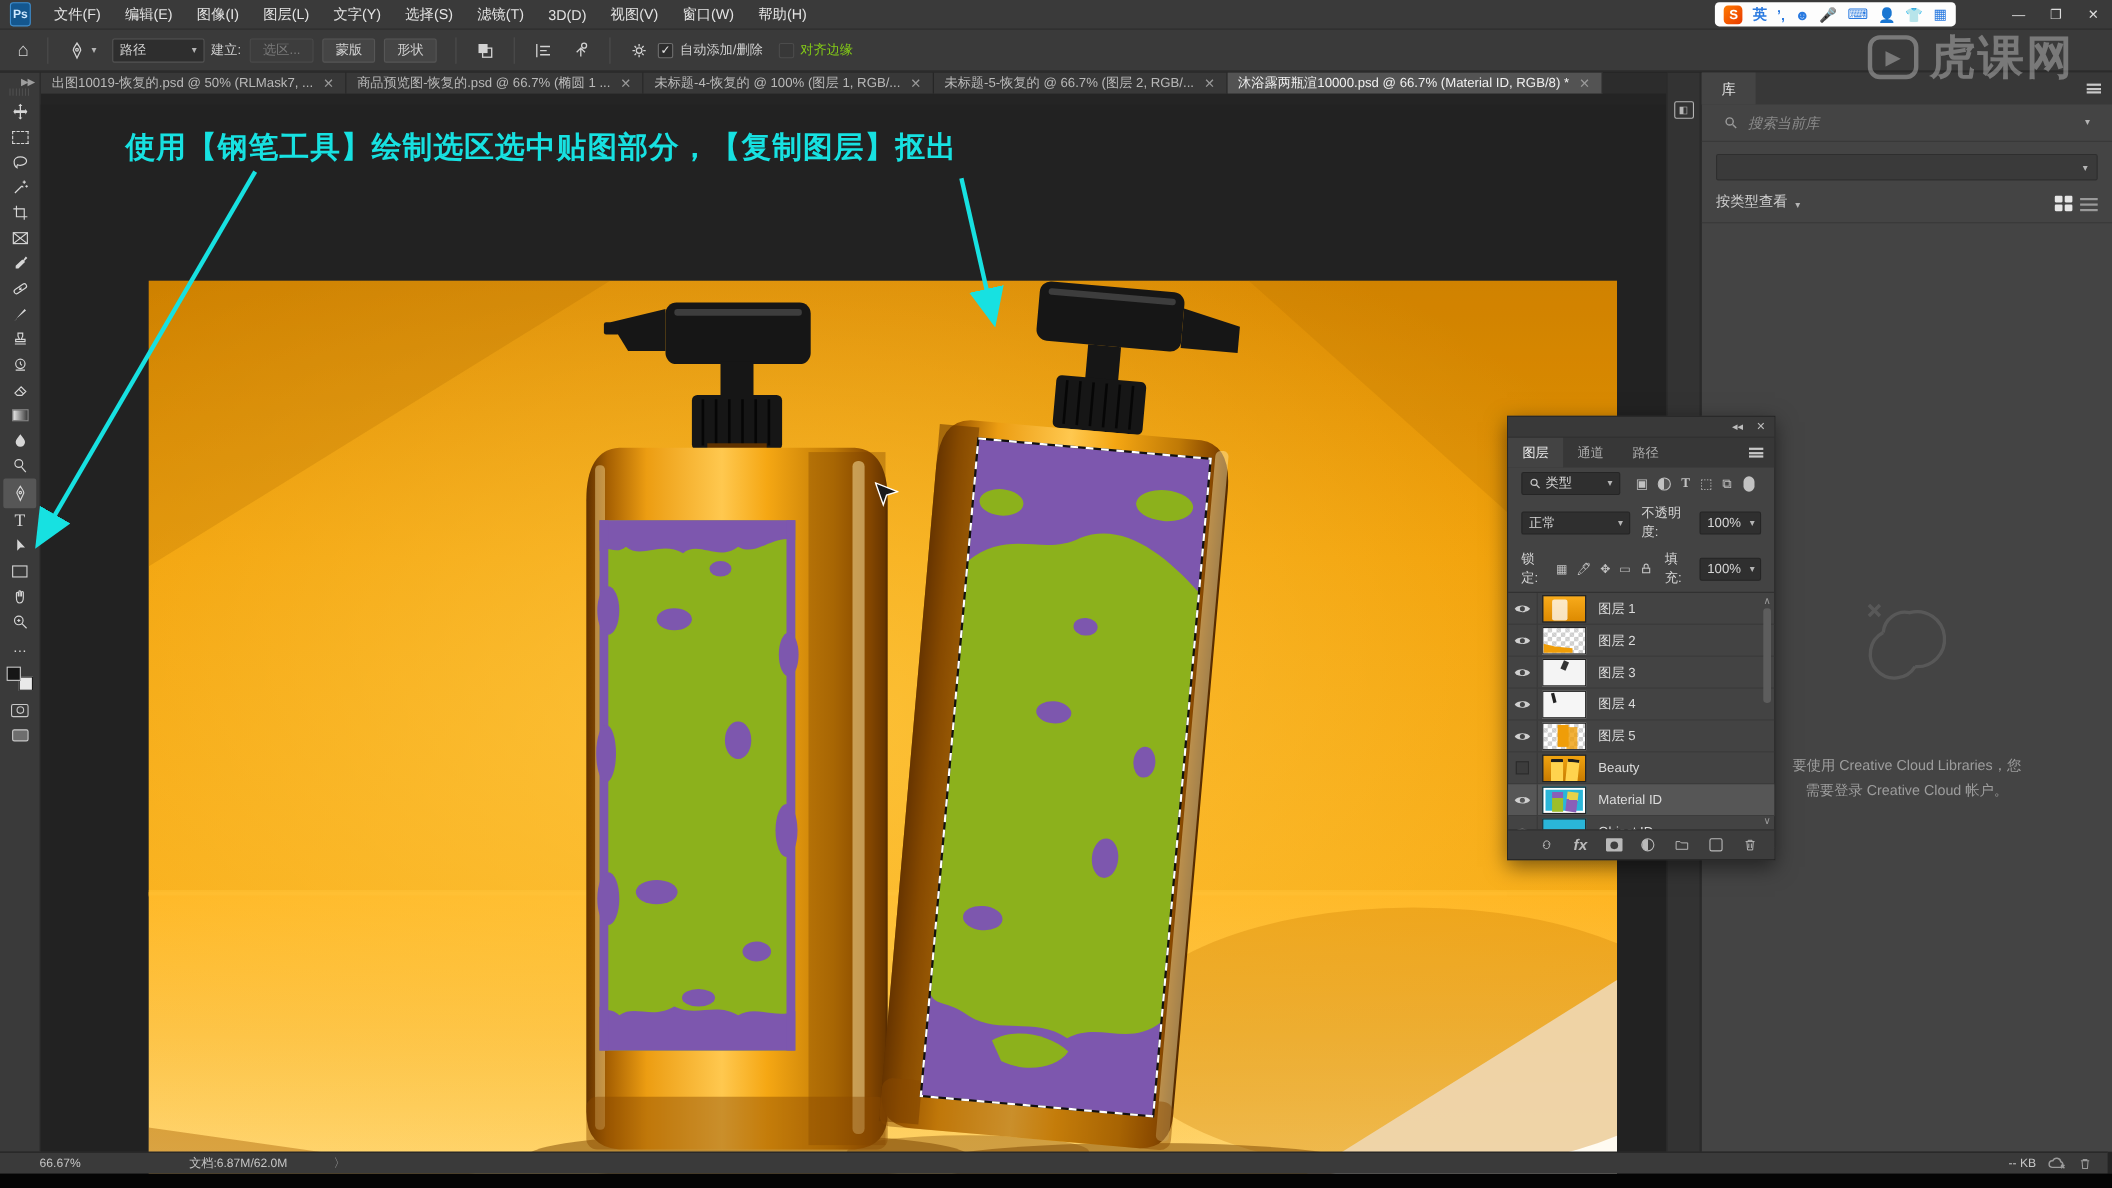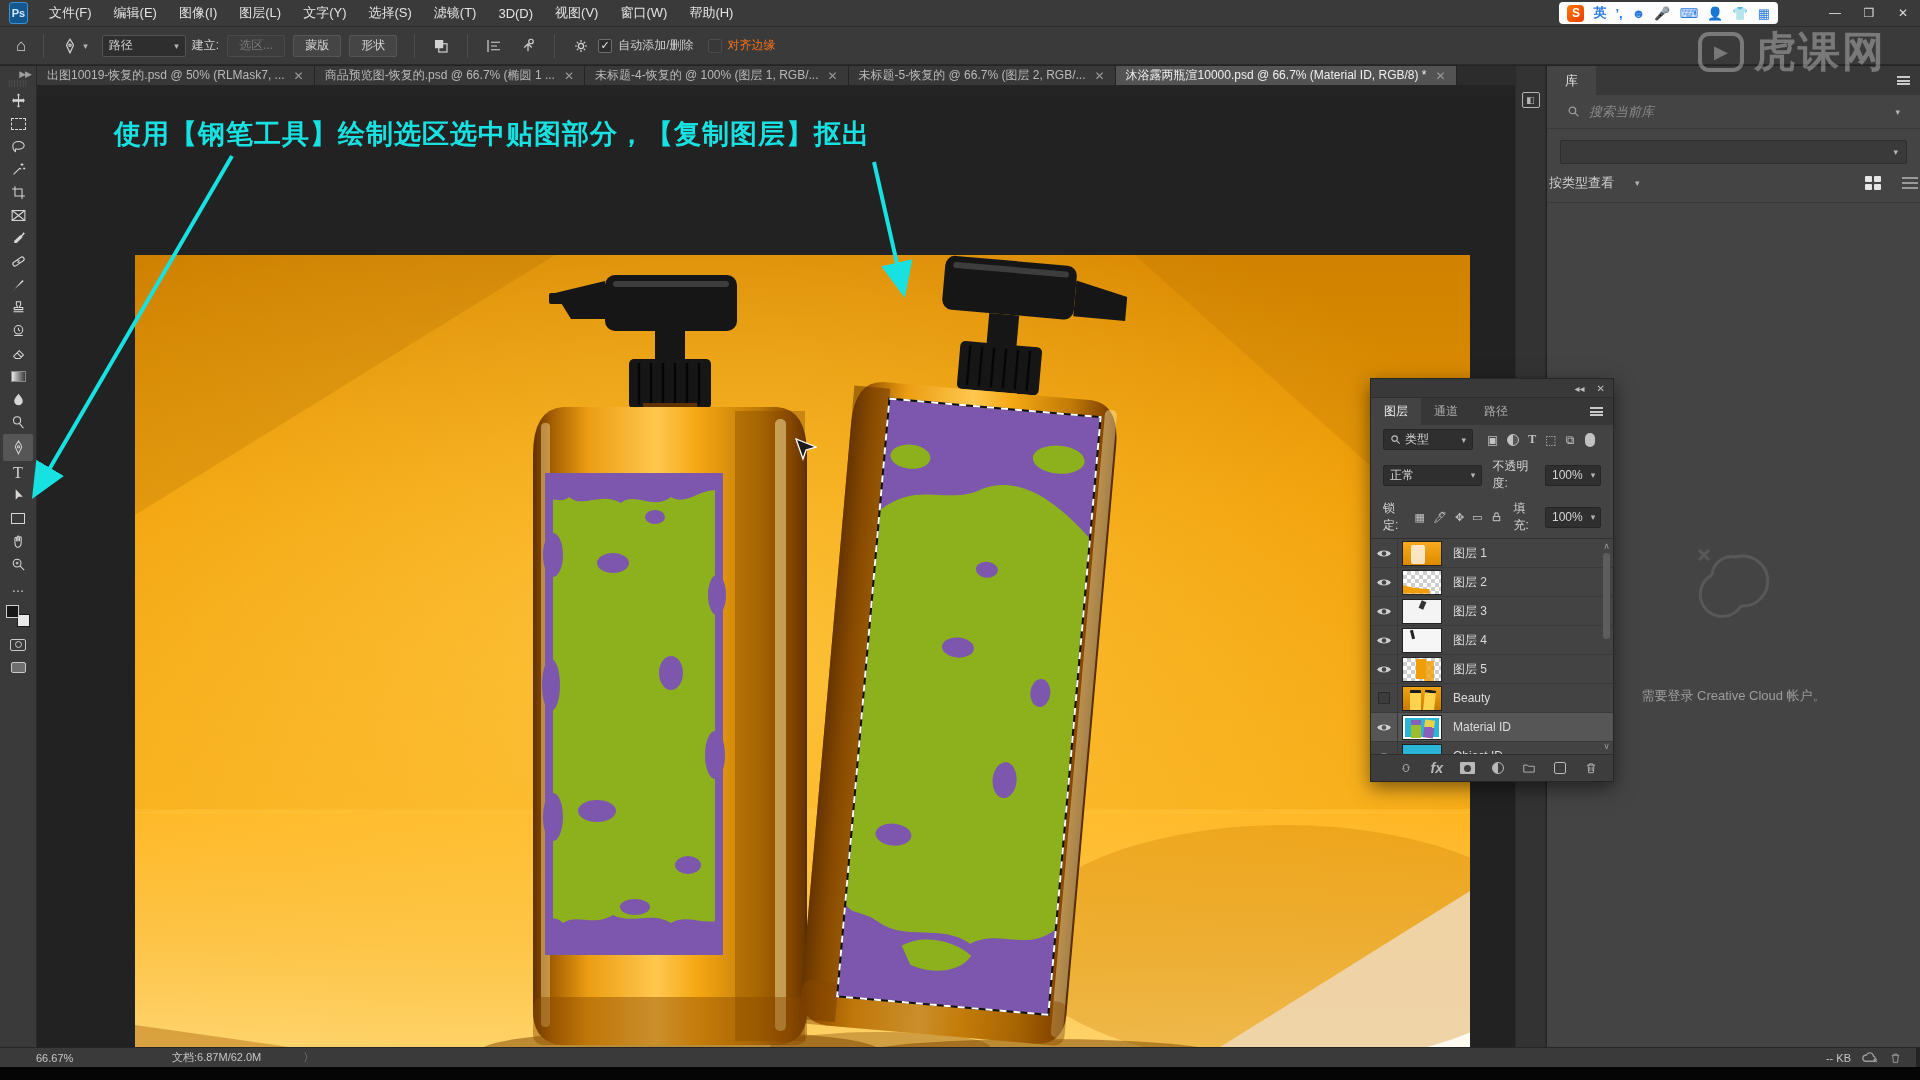--- a/index.html
+++ b/index.html
@@ -33,21 +33,21 @@
     display:flex; align-items:center; padding:0 6px; gap:14px; min-width:84px; justify-content:space-between; }
   .chev { color:#b5b5b5; font-size:9px; }
   .ob-label { margin:0 8px 0 6px; }
   .ob-btn { background:#454545; border:1px solid #565656; border-radius:2px; height:22px; padding:0 11px;
     display:flex; align-items:center; margin-right:8px; color:#d2d2d2; }
   .ob-btn.disabled { color:#7a7a7a; background:#3d3d3d; border-color:#4a4a4a; }
   .cb { width:14px; height:14px; background:#2d2d2d; border:1px solid #6e6e6e; border-radius:2px;
     display:flex; align-items:center; justify-content:center; color:#e8e8e8; font-size:11px; margin-right:6px; }
   .cb.off { background:#383838; border-color:#4c4c4c; }
   .ob-check { display:flex; align-items:center; margin-right:14px; }
-  .ob-check.disabled { color:#f97316; }
+  .ob-check.disabled { color:#84cc16; }
   .ti-small { width:18px; height:18px; stroke:#d2d2d2; fill:none; stroke-width:1.6; }
 
   
   .tabbar { position:absolute; left:37px; top:66px; width:1478px; height:19px; background:#2c2c2c;
     display:flex; align-items:stretch; }
   .doctab { display:flex; align-items:center; background:#383838; color:#b9b9b9; font-size:12px;
     padding:0 10px; border-right:1px solid #242424; white-space:nowrap; }
   .doctab .x { margin-left:9px; color:#9a9a9a; font-size:12px; }
   .doctab.active { background:#535353; color:#f0f0f0; }
 
@@ -157,21 +157,21 @@
     color:#cfcfcf; font-size:13px; }
   .lib-tabs { height:29px; background:#383838; display:flex; align-items:stretch; }
   .lib-tab { padding:0 18px; display:flex; align-items:center; background:#444; color:#e2e2e2; }
   .lib-search { height:34px; display:flex; align-items:center; padding:0 20px; gap:9px;
     border-bottom:1px solid #393939; color:#9a9a9a; }
   .lib-search input { flex:1; background:transparent; border:none; outline:none; color:#bdbdbd;
     font-style:italic; font-size:13px; font-family:inherit; }
   .lib-search input::placeholder { color:#8b8b8b; }
   .lib-select { margin:11px 13px 0; height:24px; background:#3a3a3a; border:1px solid #2e2e2e;
     border-radius:2px; display:flex; align-items:center; justify-content:flex-end; padding:0 8px; }
-  .lib-viewrow { margin:10px 2px 0; display:flex; align-items:center; gap:21px; }
+  .lib-viewrow { margin:10px 13px 0; display:flex; align-items:flex-end; gap:7px; }
   .grid-ico { margin-left:auto; width:16px; height:14px; display:grid; grid-template-columns:1fr 1fr; gap:2px; }
   .grid-ico i { background:#e6e6e6; border-radius:1px; }
   .list-ico { width:16px; height:12px; border-top:2.5px solid #9a9a9a; border-bottom:2.5px solid #9a9a9a; }
   .list-ico i { display:block; height:2.5px; background:#9a9a9a; margin-top:2.5px; }
   .lib-divider { margin-top:10px; border-top:1px solid #393939; }
   .lib-empty { position:absolute; left:0; top:470px; width:100%; text-align:center; color:#9d9d9d; }
   .cc-ghost { opacity:.55; margin-bottom:60px; }
   .lib-msg { line-height:1.75; font-size:13px; }
 
   
@@ -788,20 +788,21 @@
     <div class="lib-divider"></div>
     <div class="lib-empty">
       <svg class="cc-ghost" width="110" height="86" viewBox="0 0 110 86">
         <g stroke="#6a6a6a" stroke-width="3" fill="none">
           <path d="M62 70a25 25 0 10-5-49 20 20 0 00-24 18"></path>
           <path d="M33 39a22 22 0 1029 31"></path>
           <path d="M20 14l10 10M30 14l-10 10"></path>
         </g>
       </svg>
       <div class="lib-msg">
+        <div>要使用 Creative Cloud Libraries，您</div>
         <div>需要登录 Creative Cloud 帐户。</div>
       </div>
     </div>
   </div>
 
   <div class="statusbar">
     <span class="sb-zoom">66.67%</span>
     <span class="sb-doc">文档:6.87M/62.0M</span>
     <span class="sb-chev">〉</span>
     <div class="sb-right">

